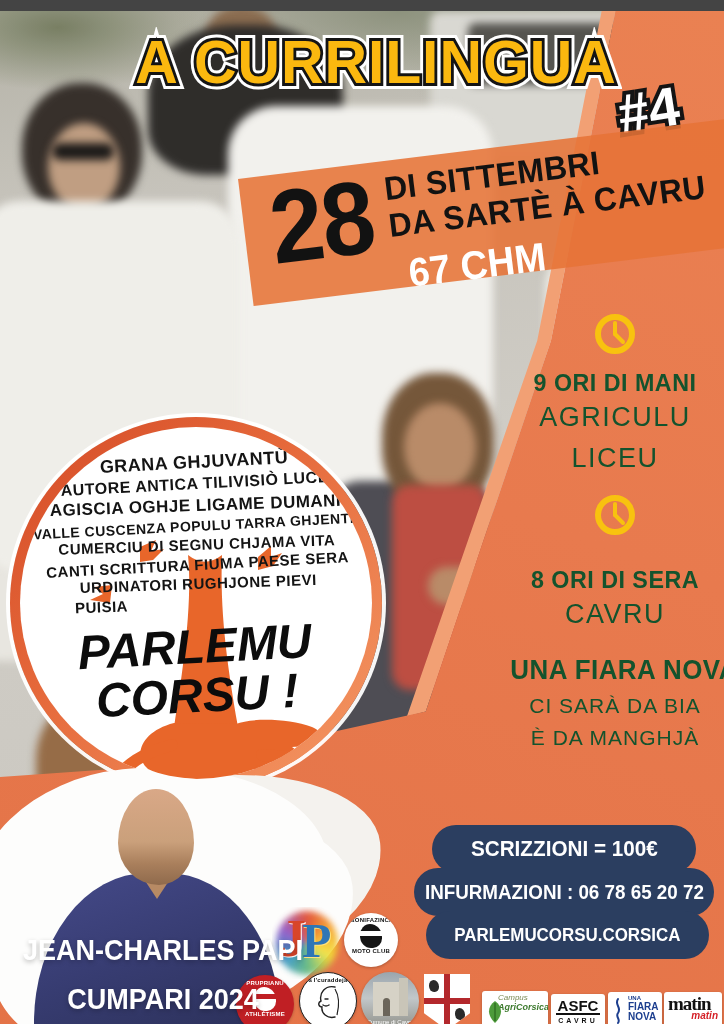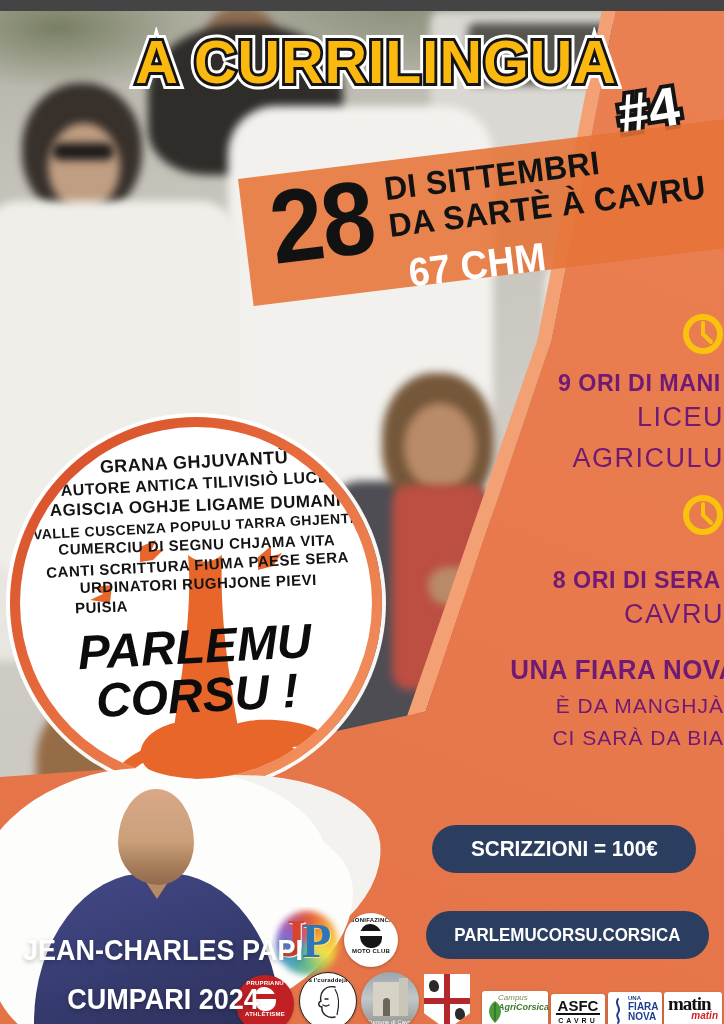--- a/index.html
+++ b/index.html
@@ -59,21 +59,21 @@
   
   .date-banner { position:absolute; left:238px; top:168px; width:530px; height:128px;
     background:rgba(230,115,55,.88); transform:rotate(-7deg); transform-origin:left top;
     display:flex; align-items:flex-start; padding:6px 0 0 22px; color:#121212; }
   .day { font-size:104px; font-weight:900; line-height:.92; letter-spacing:-2px; transform:scaleX(.92); }
   .date-right { margin-left:10px; padding-top:4px; }
   .date-line { font-size:33px; font-weight:900; letter-spacing:.5px; line-height:1.12; transform:scaleX(.96); transform-origin:left; white-space:nowrap; }
   .distance { margin:8px 0 0 14px; color:#ffffff; font-size:40px; font-weight:900; transform:scaleX(.94); transform-origin:left; }
 
   
-  .right-col { position:absolute; left:506px; top:302px; width:218px; text-align:right; color:#701a75; }
+  .right-col { position:absolute; left:506px; top:302px; width:218px; text-align:center; color:#14532d; }
   .clock { width:42px; height:42px; margin:0 auto; }
   .clock + * { margin-top:10px; }
   .sched-bold { font-size:24px; font-weight:900; letter-spacing:.5px; transform:scaleX(.97); white-space:nowrap; }
   .sched-reg  { font-size:27px; font-weight:400; letter-spacing:1.5px; line-height:1.5; }
   .evening-strong { font-size:27px; font-weight:700; letter-spacing:.5px; margin-top:20px; white-space:nowrap; transform:scaleX(.96); }
   .evening-name   { font-size:23px; font-weight:700; letter-spacing:.5px; margin-top:10px; white-space:nowrap; }
   .evening-reg    { font-size:21px; font-weight:400; letter-spacing:1px; margin-top:8px; white-space:nowrap; }
   .mt16 { margin-top:16px; } .mt26 { margin-top:26px; }
 
   
@@ -226,32 +226,32 @@
     </div>
   </div>
 
   <div class="right-col">
     <svg class="clock" viewBox="0 0 42 42">
       <circle cx="21" cy="21" r="17" fill="none" stroke="#f8c20f" stroke-width="6"></circle>
       <line x1="21" y1="21" x2="21" y2="10" stroke="#f8c20f" stroke-width="4" stroke-linecap="round"></line>
       <line x1="21" y1="21" x2="29" y2="29" stroke="#f8c20f" stroke-width="4" stroke-linecap="round"></line>
     </svg>
     <div class="sched-bold">9 ORI DI MANI</div>
+    <div class="sched-reg">AGRICULU</div>
     <div class="sched-reg">LICEU</div>
-    <div class="sched-reg">AGRICULU</div>
     <svg class="clock mt16" viewBox="0 0 42 42">
       <circle cx="21" cy="21" r="17" fill="none" stroke="#f8c20f" stroke-width="6"></circle>
       <line x1="21" y1="21" x2="21" y2="10" stroke="#f8c20f" stroke-width="4" stroke-linecap="round"></line>
       <line x1="21" y1="21" x2="29" y2="29" stroke="#f8c20f" stroke-width="4" stroke-linecap="round"></line>
     </svg>
     <div class="sched-bold mt26">8 ORI DI SERA</div>
     <div class="sched-reg">CAVRU</div>
     <div class="evening-strong">UNA FIARA NOVA</div>
+    <div class="evening-reg">CI SARÀ DA BIA</div>
     <div class="evening-reg">È DA MANGHJÀ</div>
-    <div class="evening-reg">CI SARÀ DA BIA</div>
   </div>
 
   <div class="circle-ring">
     <div class="circle-inner">
       <svg class="tree-svg" viewBox="0 0 352 352">
         <g fill="#e8662a" stroke="none">
           <path d="M120 120 l16 -7 l-5 11 l13 -2 l-11 11 l-13 2 z"></path>
           <path d="M238 130 l13 -11 l0 11 l11 -4 l-9 13 l-15 4 z"></path>
           <path d="M92 158 l-18 2 l9 7 l-13 6 l20 3 z"></path>
           <path d="M168 128 C172 170 166 225 154 300 L218 300 C206 232 200 182 202 128 C190 137 180 137 168 128 Z"></path>
@@ -283,20 +283,21 @@
   <div class="splash"></div>
   <div class="jcp-shirt"></div>
   <div class="jcp-neck"></div>
   <div class="jcp-head"></div>
   <div class="guest-name">
     <div class="guest-line1">JEAN-CHARLES PAPI</div>
     <div class="guest-line2">CUMPARI 2024</div>
   </div>
 
   <div class="pill pill-1"><span>SCRIZZIONI = 100€</span></div>
+  <div class="pill pill-2"><span>INFURMAZIONI : 06 78 65 20 72</span></div>
   <div class="pill pill-3"><span>PARLEMUCORSU.CORSICA</span></div>
 
   <div class="logo logo-jcp">
     <div class="jcp-splat"></div>
     <span class="jcp-j">J</span>
     <span class="jcp-p">P</span>
   </div>
 
   <div class="logo logo-circle logo-moto">
     <div class="tiny-arc">I BONIFAZINCHI</div>

